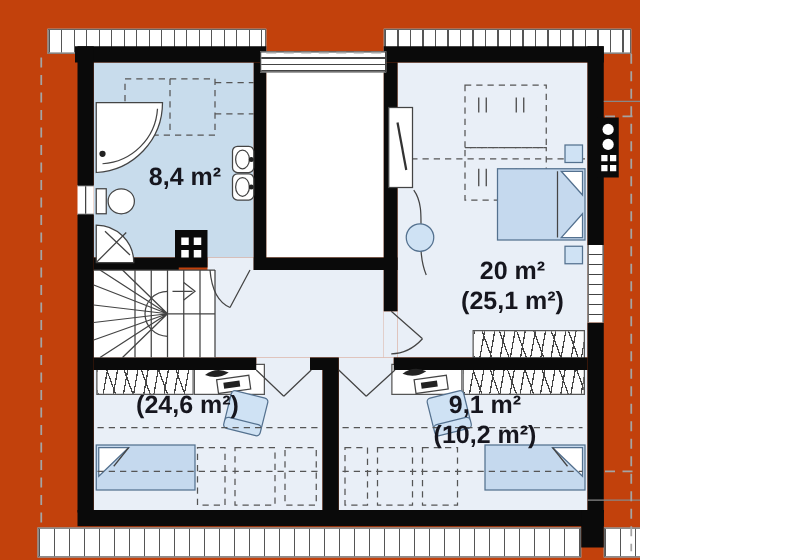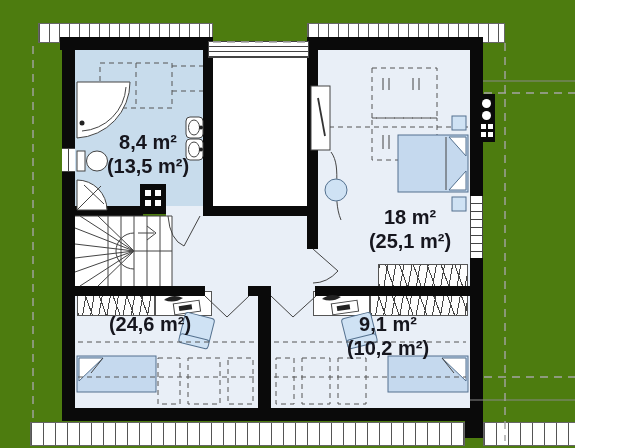--- a/index.html
+++ b/index.html
@@ -1,21 +1,21 @@
 <!DOCTYPE html>
 <html style="--wall: #0a0a0a; --bathroom-fill: #c8dcec; --room-fill: #e9eff7; --furniture-fill: #cfe2f4; --bed-fill: #c5d9ee; --furniture-outline: #54718f; --label-text: #16161e;"><head>
 <meta charset="utf-8">
 <style>
   :root{
     --wall:#0a0a0a; --bathroom-fill:#c8dcec; --room-fill:#e9eff7;
     --furniture-fill:#cfe2f4; --bed-fill:#c5d9ee; --furniture-outline:#54718f;
     --label-text:#16161e;
   }
   html,body{margin:0;padding:0;background:#fff;}
-  #plan{position:relative;width:575px;height:448px;background:#4d7c0f;overflow:hidden;
+  #plan{position:relative;width:512px;height:448px;background:#c2410c;overflow:hidden;
         font-family:"Liberation Sans",sans-serif;}
   .wall{position:absolute;background:var(--wall);}
   .fill{position:absolute;}
   .eave{position:absolute;background-color:#fff;border:1px solid #666;box-sizing:border-box;
         background-image:repeating-linear-gradient(90deg,#555 0 1px,transparent 1px 10px);}
   .eave-b{background-image:repeating-linear-gradient(90deg,#555 0 1px,transparent 1px 12px);}
   .ward{position:absolute;background-color:#fdfdfd;border:1px solid #555;box-sizing:border-box;
         background-image:repeating-linear-gradient(100deg,#444 0 1px,transparent 1px 8px),
                          repeating-linear-gradient(70deg,#444 0 1px,transparent 1px 13px);}
   .desk{position:absolute;background:#fff;border:1px solid #555;box-sizing:border-box;}
@@ -223,24 +223,23 @@
       <rect class="dash" x="228" y="358" width="25" height="46"></rect>
       <rect class="dash" x="276" y="358" width="18" height="46"></rect>
       <rect class="dash" x="302" y="358" width="28" height="46"></rect>
       <rect class="dash" x="338" y="358" width="28" height="46"></rect>
       <path class="dash" d="M78,342 H255 M78,377 H255 M274,342 H466 M274,377 H466"></path>
     </g>
   </svg>
 
   <div class="rlabel" style="left:78px;top:130px;width:140px;">
     <div>8,4 m²</div>
-    <div>(13,5 m²)</div>
   </div>
   <div class="rlabel" style="left:340px;top:205px;width:140px;">
-    <div>18 m²</div>
+    <div>20 m²</div>
     <div>(25,1 m²)</div>
   </div>
   <div class="rlabel" style="left:80px;top:312px;width:140px;">
     <div>(24,6 m²)</div>
   </div>
   <div class="rlabel" style="left:318px;top:312px;width:140px;">
     <div>9,1 m²</div>
     <div>(10,2 m²)</div>
   </div>
 

